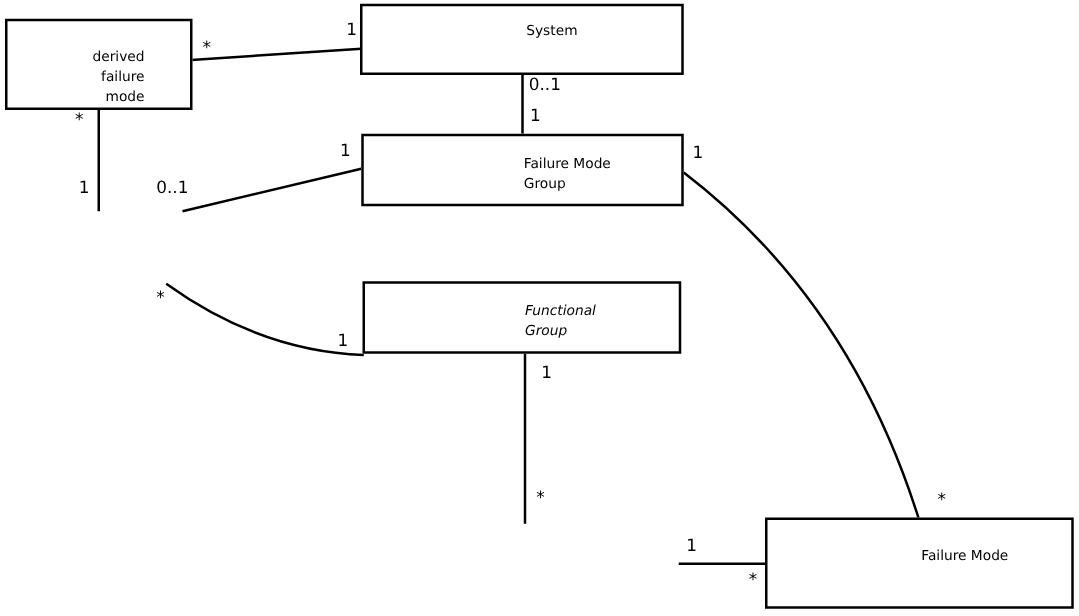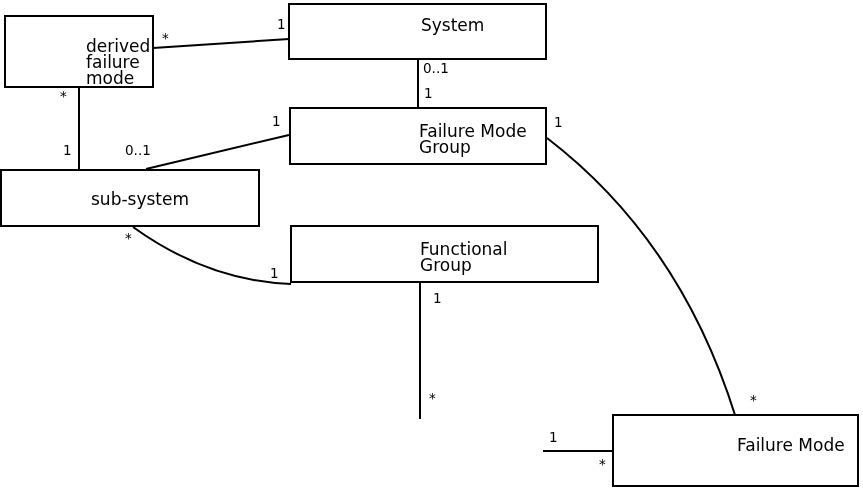--- a/index.html
+++ b/index.html
@@ -24,21 +24,21 @@
     height: 493px;
   }
   .entity {
     position: absolute;
     box-sizing: border-box;
     background: #ffffff;
     border: 2px solid #000000;
   }
   .entity-label {
     position: absolute;
-    font-size: 17px;
+    font-size: 11px;
     line-height: 16px;
     white-space: nowrap;
     text-align: left;
   }
   .mult {
     position: absolute;
     font-size: 13.5px;
     line-height: 15px;
     white-space: nowrap;
   }
@@ -53,47 +53,42 @@
     <path d="M418,60 L418,107" stroke="#000000" stroke-width="2" fill="none"></path>
     <path d="M289,135 L146,169" stroke="#000000" stroke-width="2" fill="none"></path>
     <path d="M79,88 L79,169" stroke="#000000" stroke-width="2" fill="none"></path>
     <path d="M133,227 Q208,281 291,284" stroke="#000000" stroke-width="2" fill="none"></path>
     <path d="M420,283 L420,419" stroke="#000000" stroke-width="2" fill="none"></path>
     <path d="M543,451 L613,451" stroke="#000000" stroke-width="2" fill="none"></path>
     <path d="M547,138 Q680,240 735,415" stroke="#000000" stroke-width="2" fill="none"></path>
   </svg>
 
   <div class="entity" style="left:4px; top:15px; width:150px; height:73px;">
-    <div class="entity-label" style="left:80px; top:21px;">
+    <div class="entity-label" style="left:68px; top:21px;text-align:right;">
       <div>derived</div>
       <div>failure</div>
       <div>mode</div>
     </div>
   </div>
 
   <div class="entity" style="left:288px; top:3px; width:259px; height:57px;">
     <div class="entity-label" style="left:131px; top:12px;">
       <div>System</div>
     </div>
   </div>
 
   <div class="entity" style="left:289px; top:107px; width:258px; height:58px;">
     <div class="entity-label" style="left:128px; top:14px;">
       <div>Failure Mode</div>
       <div>Group</div>
     </div>
   </div>
 
-  <div class="entity" style="left:0px; top:169px; width:260px; height:58px;">
-    <div class="entity-label" style="left:89px; top:20px;">
-      <div>sub-system</div>
-    </div>
-  </div>
 
-  <div class="entity" style="left:290px; top:225px; width:309px; height:58px;">
+  <div class="entity" style="left:290px; top:225px; width:255px; height:58px;font-style:italic;">
     <div class="entity-label" style="left:128px; top:14px;">
       <div>Functional</div>
       <div>Group</div>
     </div>
   </div>
 
 
   <div class="entity" style="left:612px; top:414px; width:247px; height:73px;">
     <div class="entity-label" style="left:123px; top:21px;">
       <div>Failure Mode</div>

